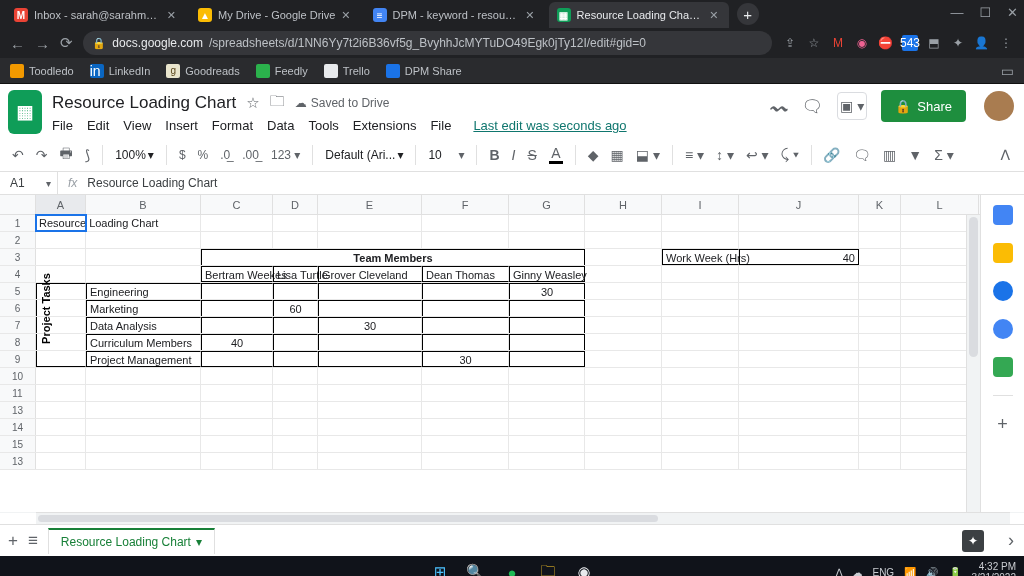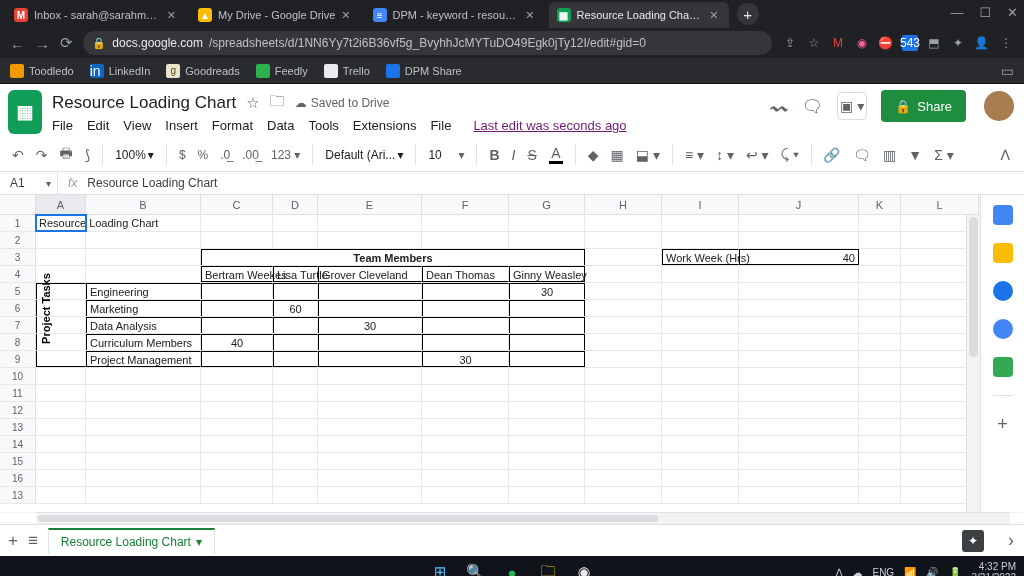--- a/index.html
+++ b/index.html
@@ -27,21 +27,21 @@
   .bk .bi { width:14px; height:14px; border-radius:2px; }
   
   .gs-head { display:flex; align-items:flex-start; padding:6px 10px 0 8px; gap:10px; }
   .gs-logo { width:34px; height:44px; background:#0f9d58; border-radius:6px; display:flex; align-items:center; justify-content:center; color:#fff; font-size:18px; font-weight:bold; }
   .gs-titlewrap { flex:1; }
   .gs-titlerow { display:flex; align-items:center; gap:10px; }
   .gs-title { font-size:17px; color:#202124; }
   .gs-star,.gs-move,.gs-cloud { color:#5f6368; font-size:15px; }
   .saved { color:#5f6368; font-size:12px; display:flex; align-items:center; gap:4px; }
   .menubar { display:flex; gap:14px; font-size:13px; color:#202124; margin-top:3px; }
-  .menubar .last { color:#701a75; text-decoration:underline; margin-left:8px; }
+  .menubar .last { color:#0f766e; text-decoration:underline; margin-left:8px; }
   .gs-right { display:flex; align-items:center; gap:14px; }
   .ricon { color:#5f6368; font-size:17px; }
   .present { width:30px; height:28px; border:1px solid #dadce0; border-radius:4px; display:flex; align-items:center; justify-content:center; color:#5f6368; font-size:14px; }
   .sharebtn { background:#1e8e3e; color:#fff; border-radius:4px; height:32px; padding:0 14px; display:flex; align-items:center; gap:6px; font-size:13px; font-weight:500; }
   .avatar { width:30px; height:30px; border-radius:50%; background:#a97c50; margin-left:4px; }
   
   .toolbar { display:flex; align-items:center; height:34px; padding:0 10px; gap:8px; border-bottom:1px solid #e0e0e0; color:#5f6368; position:relative; }
   .tb { font-size:14px; display:flex; align-items:center; gap:2px; padding:0 2px; }
   .tb.small { font-size:12px; }
   .sep { width:1px; height:20px; background:#e0e0e0; margin:0 2px; }
@@ -443,35 +443,20 @@
           <div class="cell" style="width: 104px;"></div>
           <div class="cell" style="width: 87px;"></div>
           <div class="cell" style="width: 76px;"></div>
           <div class="cell" style="width: 77px;"></div>
           <div class="cell" style="width: 77px;"></div>
           <div class="cell" style="width: 120px;"></div>
           <div class="cell" style="width: 42px;"></div>
           <div class="cell" style="width: 78px;"></div>
         </div>
         <div class="row">
-          <div class="rh">12</div>
-          <div class="cell" style="width: 50px;"></div>
-          <div class="cell" style="width: 115px;"></div>
-          <div class="cell" style="width: 72px;"></div>
-          <div class="cell" style="width: 45px;"></div>
-          <div class="cell" style="width: 104px;"></div>
-          <div class="cell" style="width: 87px;"></div>
-          <div class="cell" style="width: 76px;"></div>
-          <div class="cell" style="width: 77px;"></div>
-          <div class="cell" style="width: 77px;"></div>
-          <div class="cell" style="width: 120px;"></div>
-          <div class="cell" style="width: 42px;"></div>
-          <div class="cell" style="width: 78px;"></div>
-        </div>
-        <div class="row">
           <div class="rh">13</div>
           <div class="cell" style="width: 50px;"></div>
           <div class="cell" style="width: 115px;"></div>
           <div class="cell" style="width: 72px;"></div>
           <div class="cell" style="width: 45px;"></div>
           <div class="cell" style="width: 104px;"></div>
           <div class="cell" style="width: 87px;"></div>
           <div class="cell" style="width: 76px;"></div>
           <div class="cell" style="width: 77px;"></div>
           <div class="cell" style="width: 77px;"></div>
@@ -489,35 +474,20 @@
           <div class="cell" style="width: 87px;"></div>
           <div class="cell" style="width: 76px;"></div>
           <div class="cell" style="width: 77px;"></div>
           <div class="cell" style="width: 77px;"></div>
           <div class="cell" style="width: 120px;"></div>
           <div class="cell" style="width: 42px;"></div>
           <div class="cell" style="width: 78px;"></div>
         </div>
         <div class="row">
           <div class="rh">15</div>
-          <div class="cell" style="width: 50px;"></div>
-          <div class="cell" style="width: 115px;"></div>
-          <div class="cell" style="width: 72px;"></div>
-          <div class="cell" style="width: 45px;"></div>
-          <div class="cell" style="width: 104px;"></div>
-          <div class="cell" style="width: 87px;"></div>
-          <div class="cell" style="width: 76px;"></div>
-          <div class="cell" style="width: 77px;"></div>
-          <div class="cell" style="width: 77px;"></div>
-          <div class="cell" style="width: 120px;"></div>
-          <div class="cell" style="width: 42px;"></div>
-          <div class="cell" style="width: 78px;"></div>
-        </div>
-        <div class="row">
-          <div class="rh">16</div>
           <div class="cell" style="width: 50px;"></div>
           <div class="cell" style="width: 115px;"></div>
           <div class="cell" style="width: 72px;"></div>
           <div class="cell" style="width: 45px;"></div>
           <div class="cell" style="width: 104px;"></div>
           <div class="cell" style="width: 87px;"></div>
           <div class="cell" style="width: 76px;"></div>
           <div class="cell" style="width: 77px;"></div>
           <div class="cell" style="width: 77px;"></div>
           <div class="cell" style="width: 120px;"></div>

